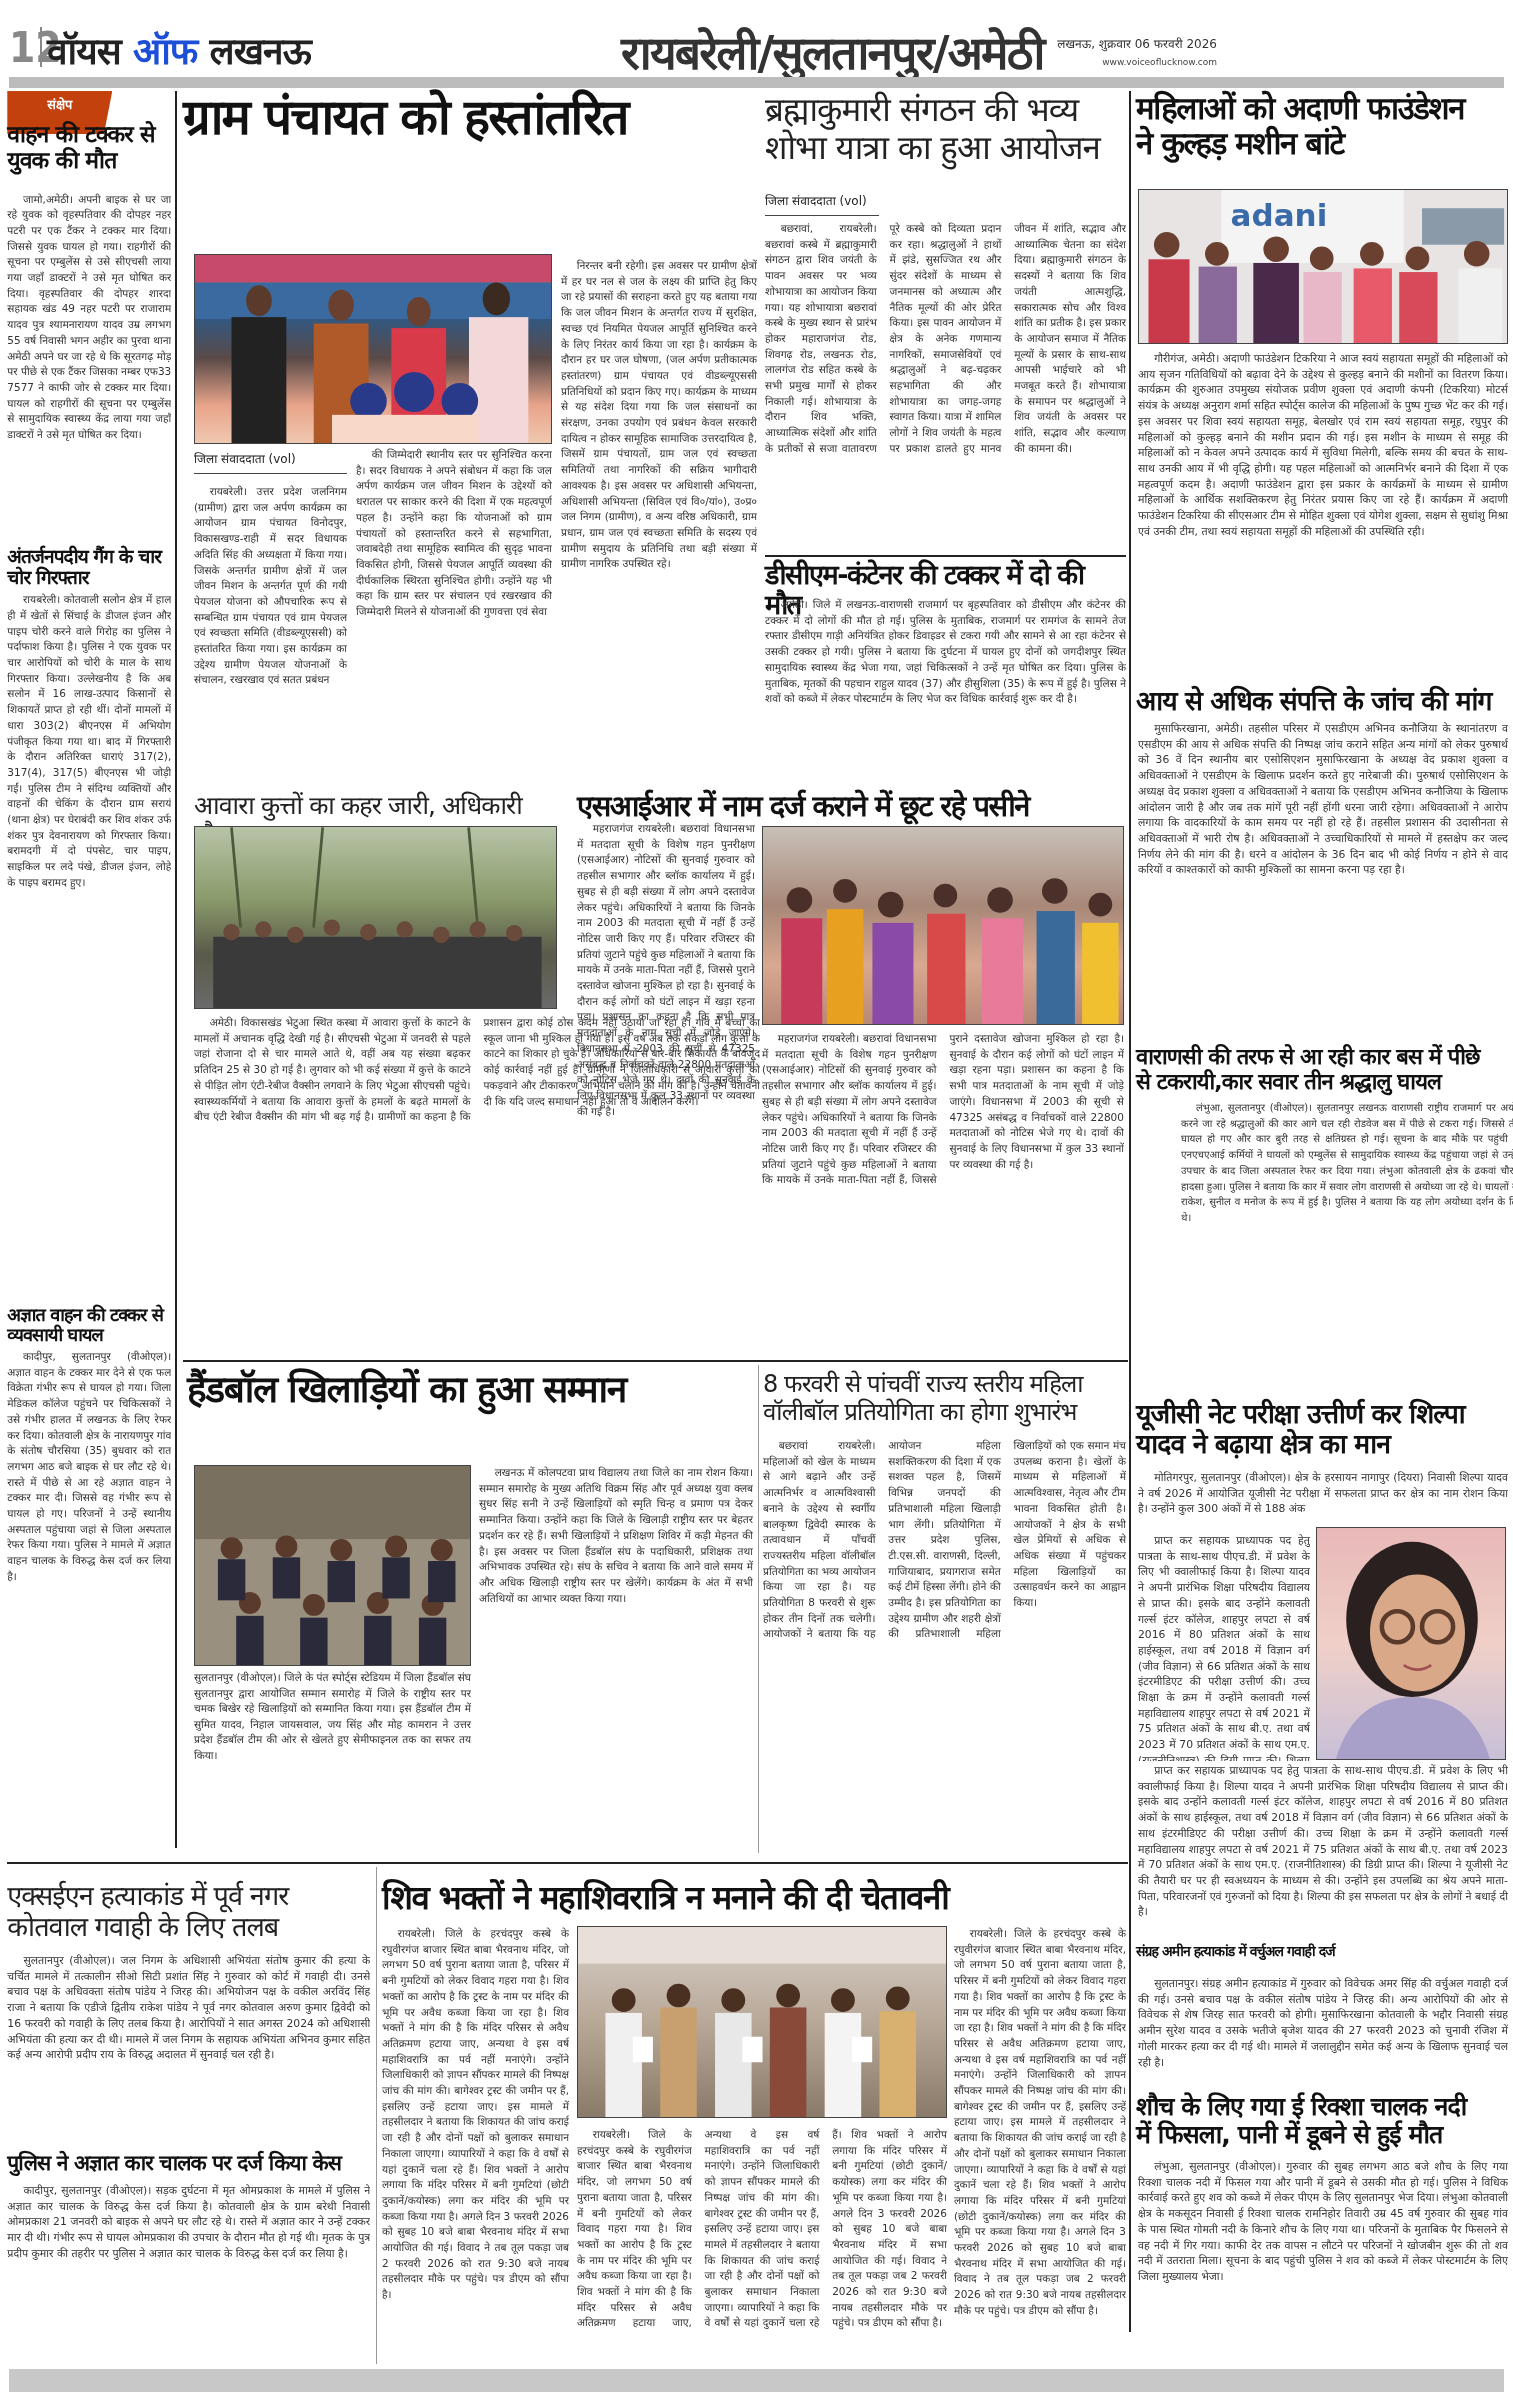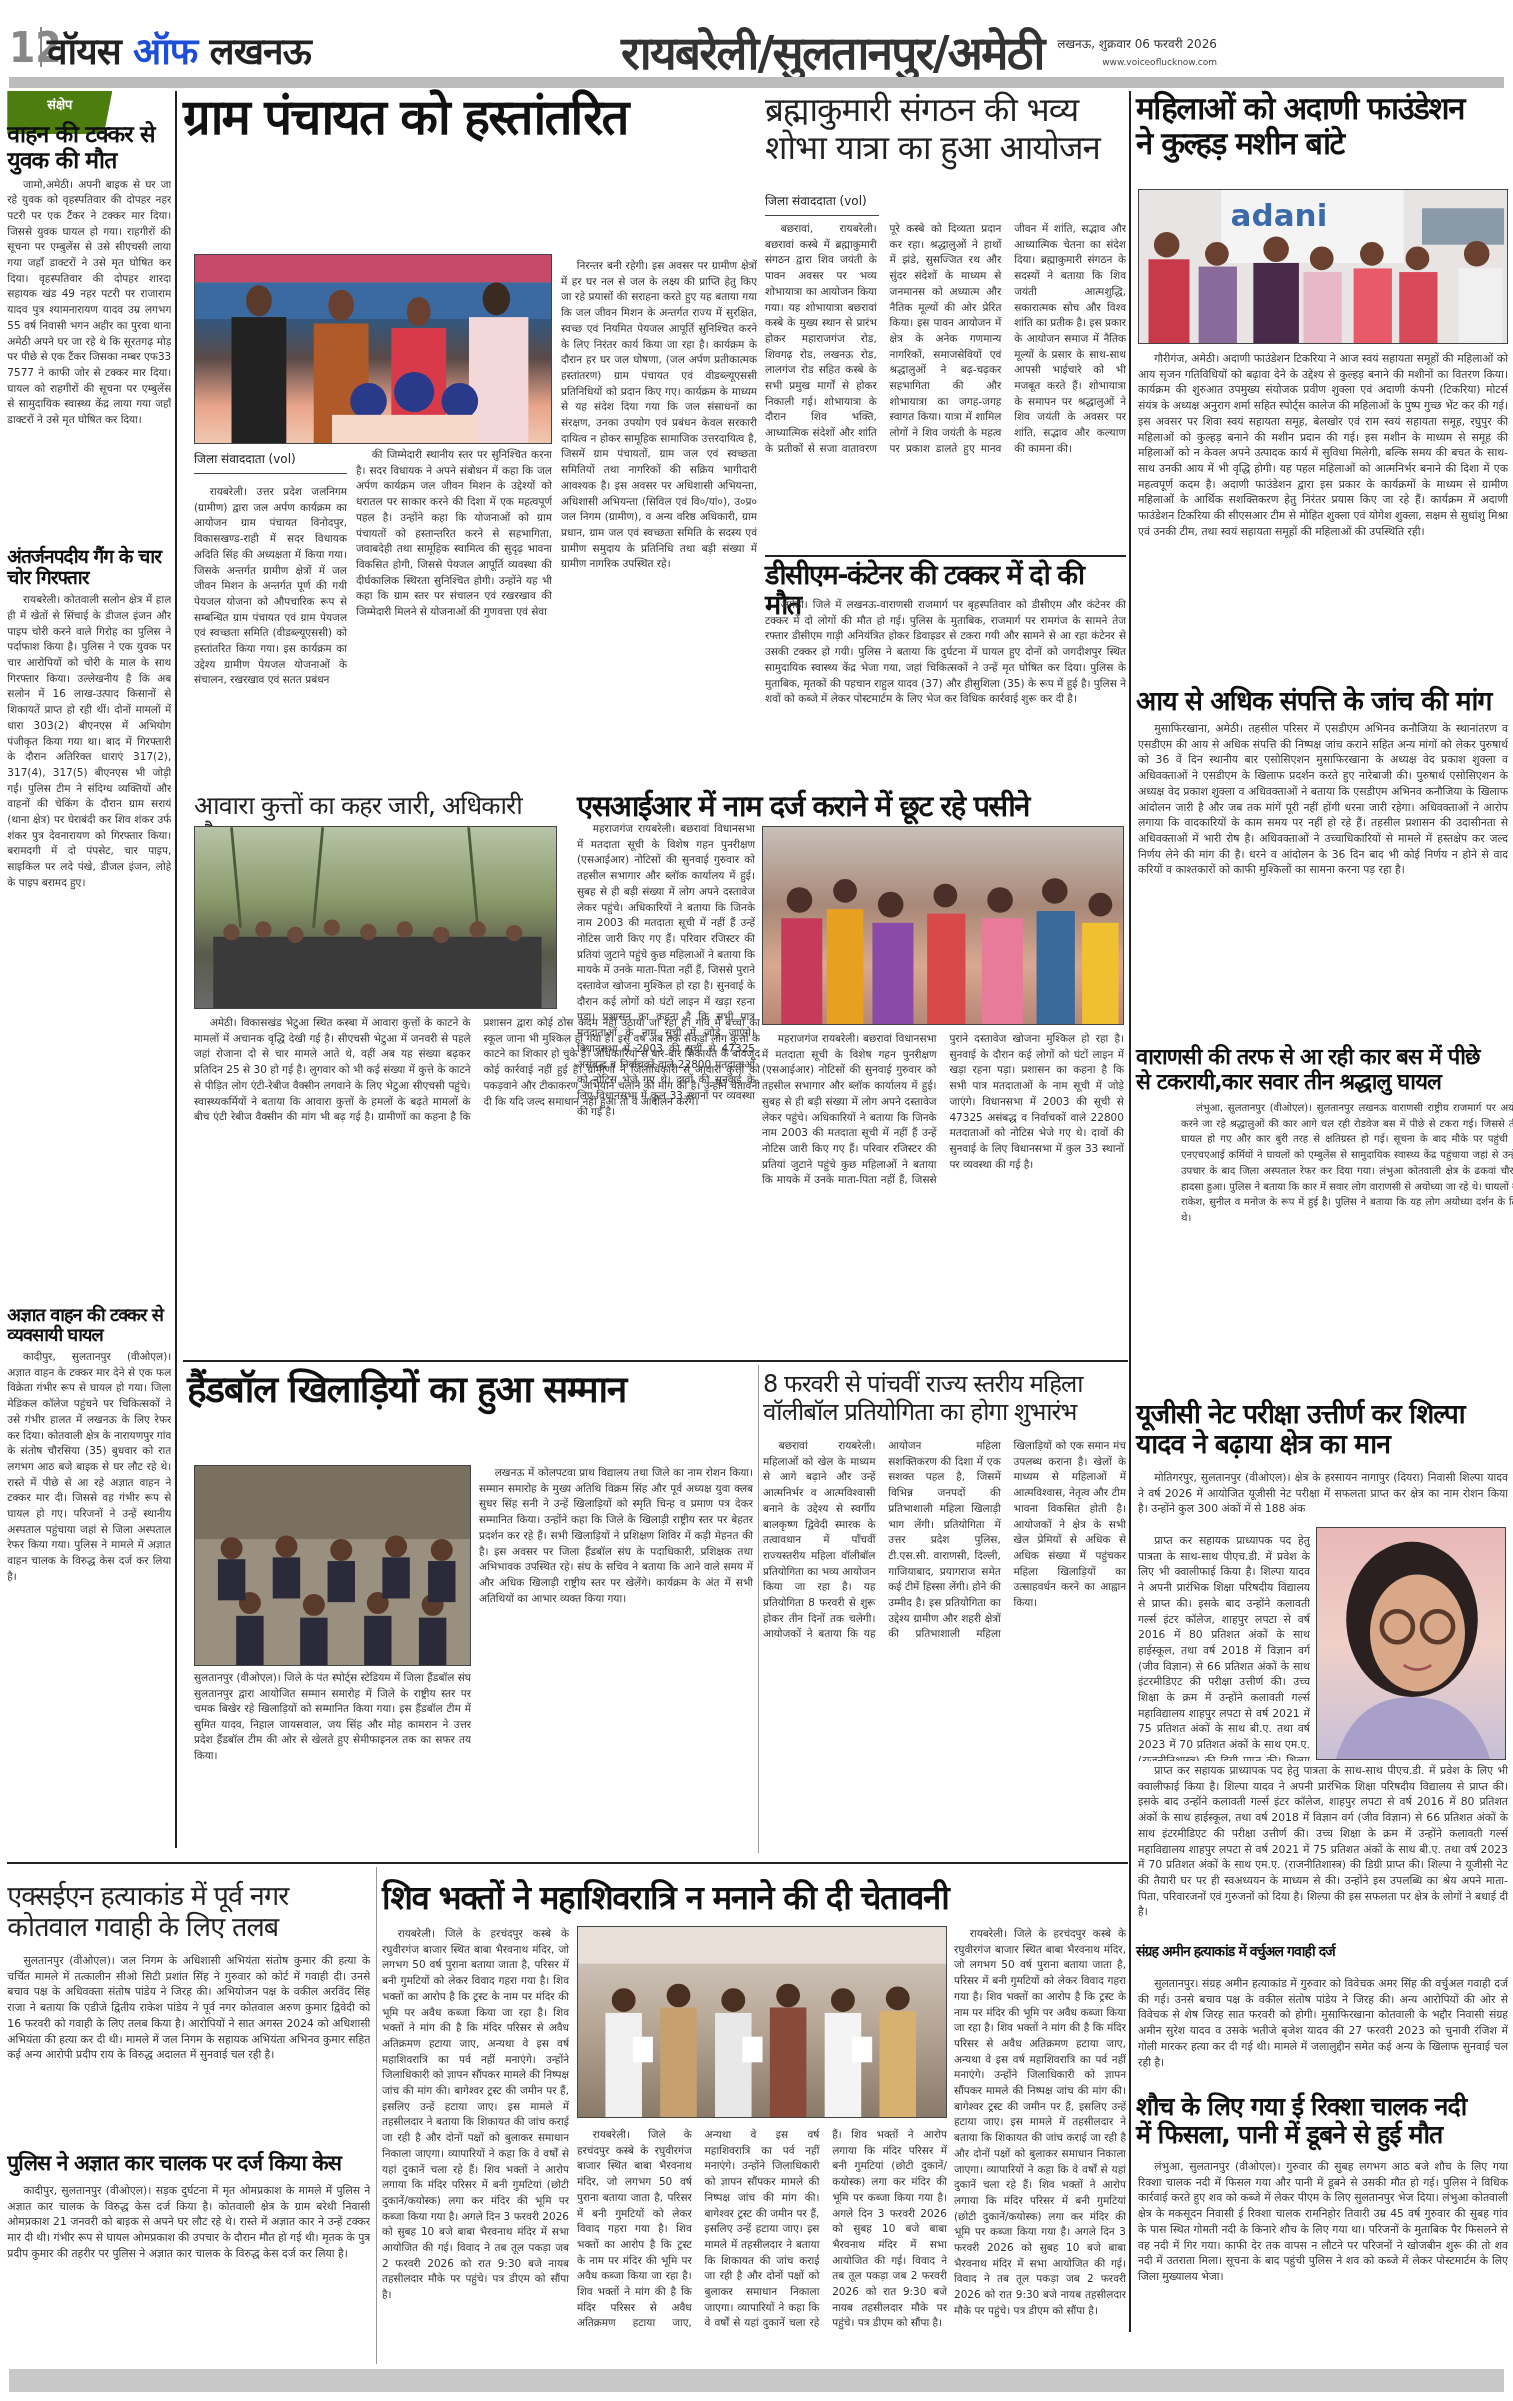--- a/index.html
+++ b/index.html
@@ -8,21 +8,21 @@
 .masthead{left:0;top:0;width:1226px;height:87px}
 .pgno{left:9px;top:23px;font:bold 42px "DejaVu Sans Condensed","DejaVu Sans",sans-serif;color:#888}
 .brand{left:47px;top:24px;font:bold 37px "DejaVu Sans",sans-serif;color:#222;letter-spacing:-0.9px}
 .brand .mid{color:#1d4ed8}
 .section{left:621px;top:20px;font:bold 46px "DejaVu Sans",sans-serif;color:#333;letter-spacing:-1.8px}
 .dateline{right:9px;top:35px;font:12px "DejaVu Sans",sans-serif;color:#333;text-align:left}
 .url{right:9px;top:57px;font:9px "DejaVu Sans",sans-serif;color:#444}
 .grey-bar{left:9px;top:77px;width:1495px;height:11px;background:#bcbcbc}
 .vrule{background:#222;width:1.8px}
 .hrule{background:#222;height:1.8px}
-.sankshep{left:7.3px;top:91px;width:105px;height:43px;background:#4d7c0f;color:#fff;font:bold 12.8px "DejaVu Sans",sans-serif;text-align:center;line-height:27px;clip-path:polygon(0 0,100% 0,92% 100%,0 100%)}
+.sankshep{left:7.3px;top:91px;width:105px;height:43px;background:#c2410c;color:#fff;font:bold 12.8px "DejaVu Sans",sans-serif;text-align:center;line-height:27px;clip-path:polygon(0 0,100% 0,92% 100%,0 100%)}
 .h-xl{font-weight:bold;color:#111;line-height:1.12;letter-spacing:-0.9px}
 .h-light{font-weight:normal;color:#222;line-height:1.15;letter-spacing:-0.9px}
 .body{font-size:10.5px;line-height:15.7px;color:#333;text-align:justify;overflow:hidden}
 .body p{text-indent:1.5em}
 .byline{font-size:12px;color:#222;border-bottom:1.8px solid #444;padding-bottom:5.5px}
 .photo{overflow:hidden;border:0.9px solid #444}
 .cols2{column-count:2;column-gap:12.8px}
 .cols3{column-count:3;column-gap:12.8px}
 .caption{font-size:10.5px;line-height:15.5px;color:#333}
 .bottom-bar{left:9px;top:2369px;width:1495px;height:23px;background:#c8c8c8}
@@ -42,21 +42,21 @@
   <div class="abs dateline">लखनऊ, शुक्रवार 06 फरवरी 2026</div>
   <div class="abs url">www.voiceoflucknow.com</div>
   <div class="abs grey-bar"></div>
 </div>
 
 <div class="abs sankshep">संक्षेप</div>
 <div class="abs vrule" style="left:175px;top:91px;height:1757px"></div>
 
 <div class="abs" style="left:7.3px;top:122px;width:164px">
   <div class="h-xl" style="font-size:23px">वाहन की टक्कर से युवक की मौत</div>
-  <div class="body" style="height:329px;margin-top:3px">
+  <div class="body" style="height:329px;margin-top:18px">
       <p>जामो,अमेठी। अपनी बाइक से घर जा रहे युवक को वृहस्पतिवार की दोपहर नहर पटरी पर एक टैंकर ने टक्कर मार दिया।जिससे युवक घायल हो गया। राहगीरों की सूचना पर एम्बुलेंस से उसे सीएचसी लाया गया जहाँ डाक्टरों ने उसे मृत घोषित कर दिया। वृहस्पतिवार की दोपहर शारदा सहायक खंड 49 नहर पटरी पर राजाराम यादव पुत्र श्यामनारायण यादव उम्र लगभग 55 वर्ष निवासी भगन अहीर का पुरवा थाना अमेठी अपने घर जा रहे थे कि सूरतगढ़ मोड़ पर पीछे से एक टैंकर जिसका नम्बर एफ33 7577 ने काफी जोर से टक्कर मार दिया।घायल को राहगीरों की सूचना पर एम्बुलेंस से सामुदायिक स्वास्थ्य केंद्र लाया गया जहाँ डाक्टरों ने उसे मृत घोषित कर दिया।</p>
     </div>
 </div>
 <div class="abs" style="left:7.3px;top:546px;width:164px">
   <div class="h-xl" style="font-size:19px">अंतर्जनपदीय गैंग के चार चोर गिरफ्तार</div>
   <div class="body" style="height:703px;margin-top:3.7px">
       <p>रायबरेली। कोतवाली सलोन क्षेत्र में हाल ही में खेतों से सिंचाई के डीजल इंजन और पाइप चोरी करने वाले गिरोह का पुलिस ने पर्दाफाश किया है। पुलिस ने एक युवक पर चार आरोपियों को चोरी के माल के साथ गिरफ्तार किया। उल्लेखनीय है कि अब सलोन में 16 लाख-उत्पाद किसानों से शिकायतें प्राप्त हो रही थीं। दोनों मामलों में धारा 303(2) बीएनएस में अभियोग पंजीकृत किया गया था। बाद में गिरफ्तारी के दौरान अतिरिक्त धाराएं 317(2), 317(4), 317(5) बीएनएस भी जोड़ी गईं। पुलिस टीम ने संदिग्ध व्यक्तियों और वाहनों की चेकिंग के दौरान ग्राम सरायं (थाना क्षेत्र) पर घेराबंदी कर शिव शंकर उर्फ शंकर पुत्र देवनारायण को गिरफ्तार किया। बरामदगी में दो पंपसेट, चार पाइप, साइकिल पर लदे पंखे, डीजल इंजन, लोहे के पाइप बरामद हुए।</p>
     </div>
 </div>
 <div class="abs" style="left:7.3px;top:1305px;width:164px">

